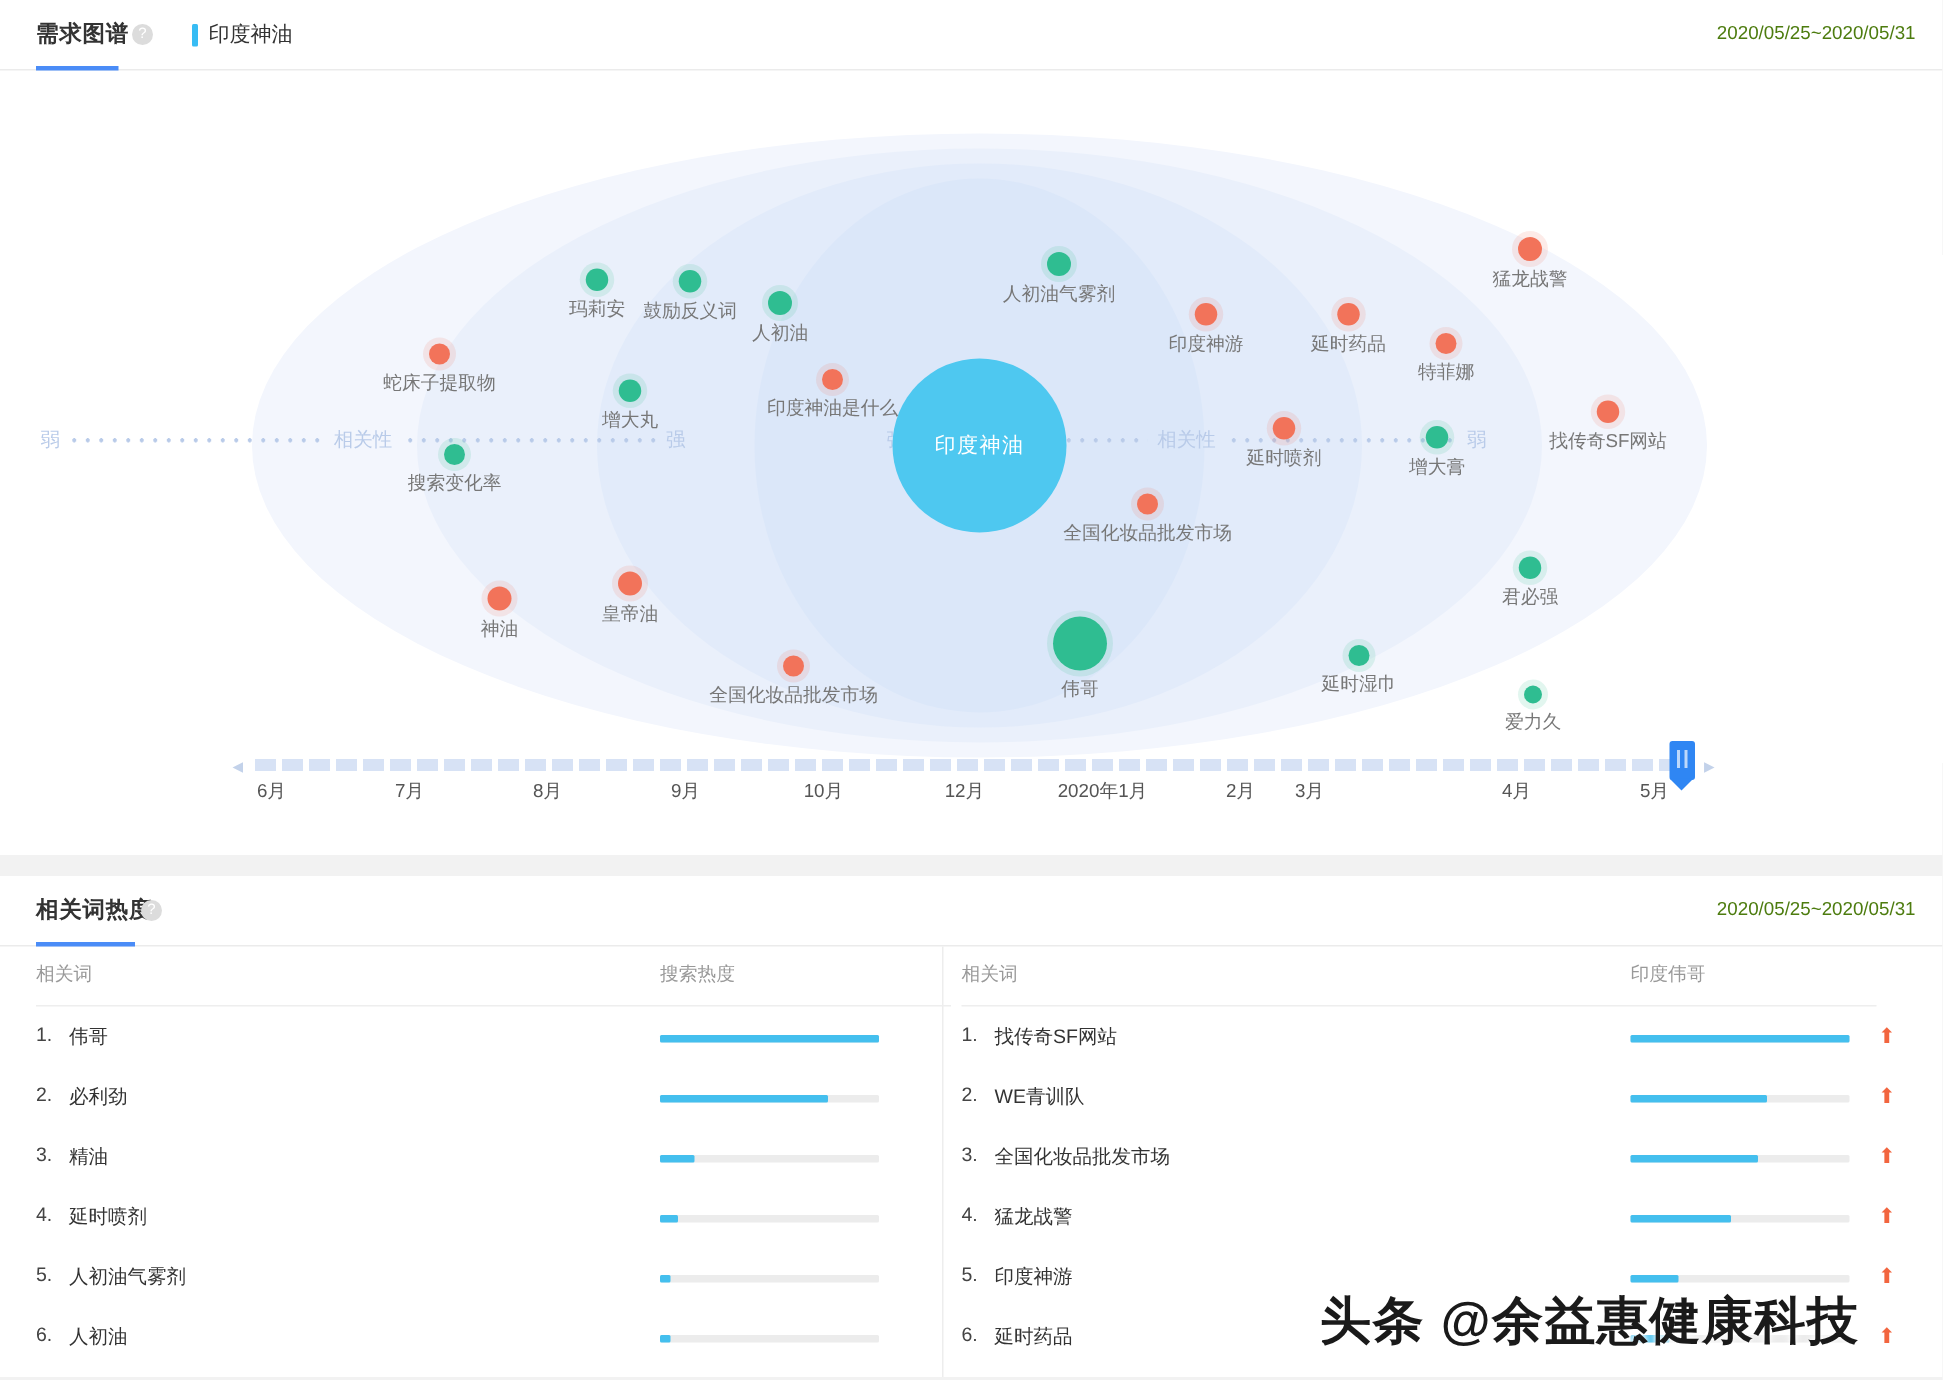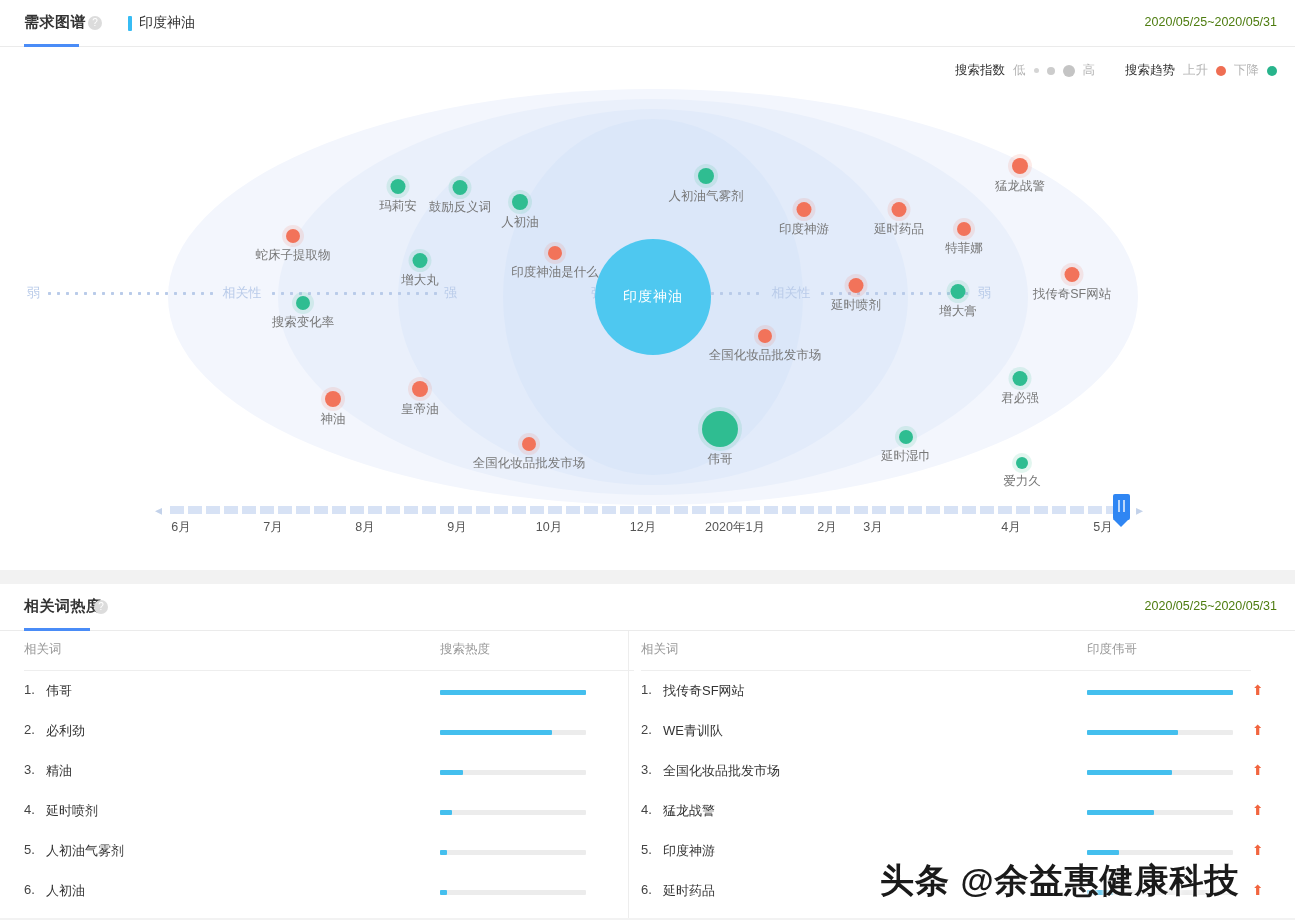--- a/index.html
+++ b/index.html
@@ -187,34 +187,20 @@
     <span class="tab-underline" id="underline-graph"></span>
 
     <span class="kw-chip">
       <span class="kw-bar"></span>
       <span>印度神油</span>
     </span>
 
     <span class="date-range">2020/05/25~2020/05/31</span>
   </div>
 
-  <div class="legend">
-    <span class="lab">搜索指数</span>
-    <span class="sm">低</span>
-    <span class="dot d1"></span>
-    <span class="dot d2"></span>
-    <span class="dot d3"></span>
-    <span class="sm">高</span>
-    <span class="gap"></span>
-    <span class="lab">搜索趋势</span>
-    <span class="sm">上升</span>
-    <span class="dot d-up"></span>
-    <span class="sm">下降</span>
-    <span class="dot d-down"></span>
-  </div>
 
   <div class="stage">
     <svg class="rings" viewBox="0 0 1295 420" preserveAspectRatio="none">
       <ellipse cx="653" cy="211" rx="485" ry="208" fill="#f3f6fd"></ellipse>
       <ellipse cx="653" cy="211" rx="375" ry="198" fill="#eaf0fb"></ellipse>
       <ellipse cx="653" cy="211" rx="255" ry="188" fill="#e2ebfa"></ellipse>
       <ellipse cx="653" cy="211" rx="150" ry="178" fill="#dbe7f9"></ellipse>
     </svg>
 
     <div class="axis-line" id="axis-left">

